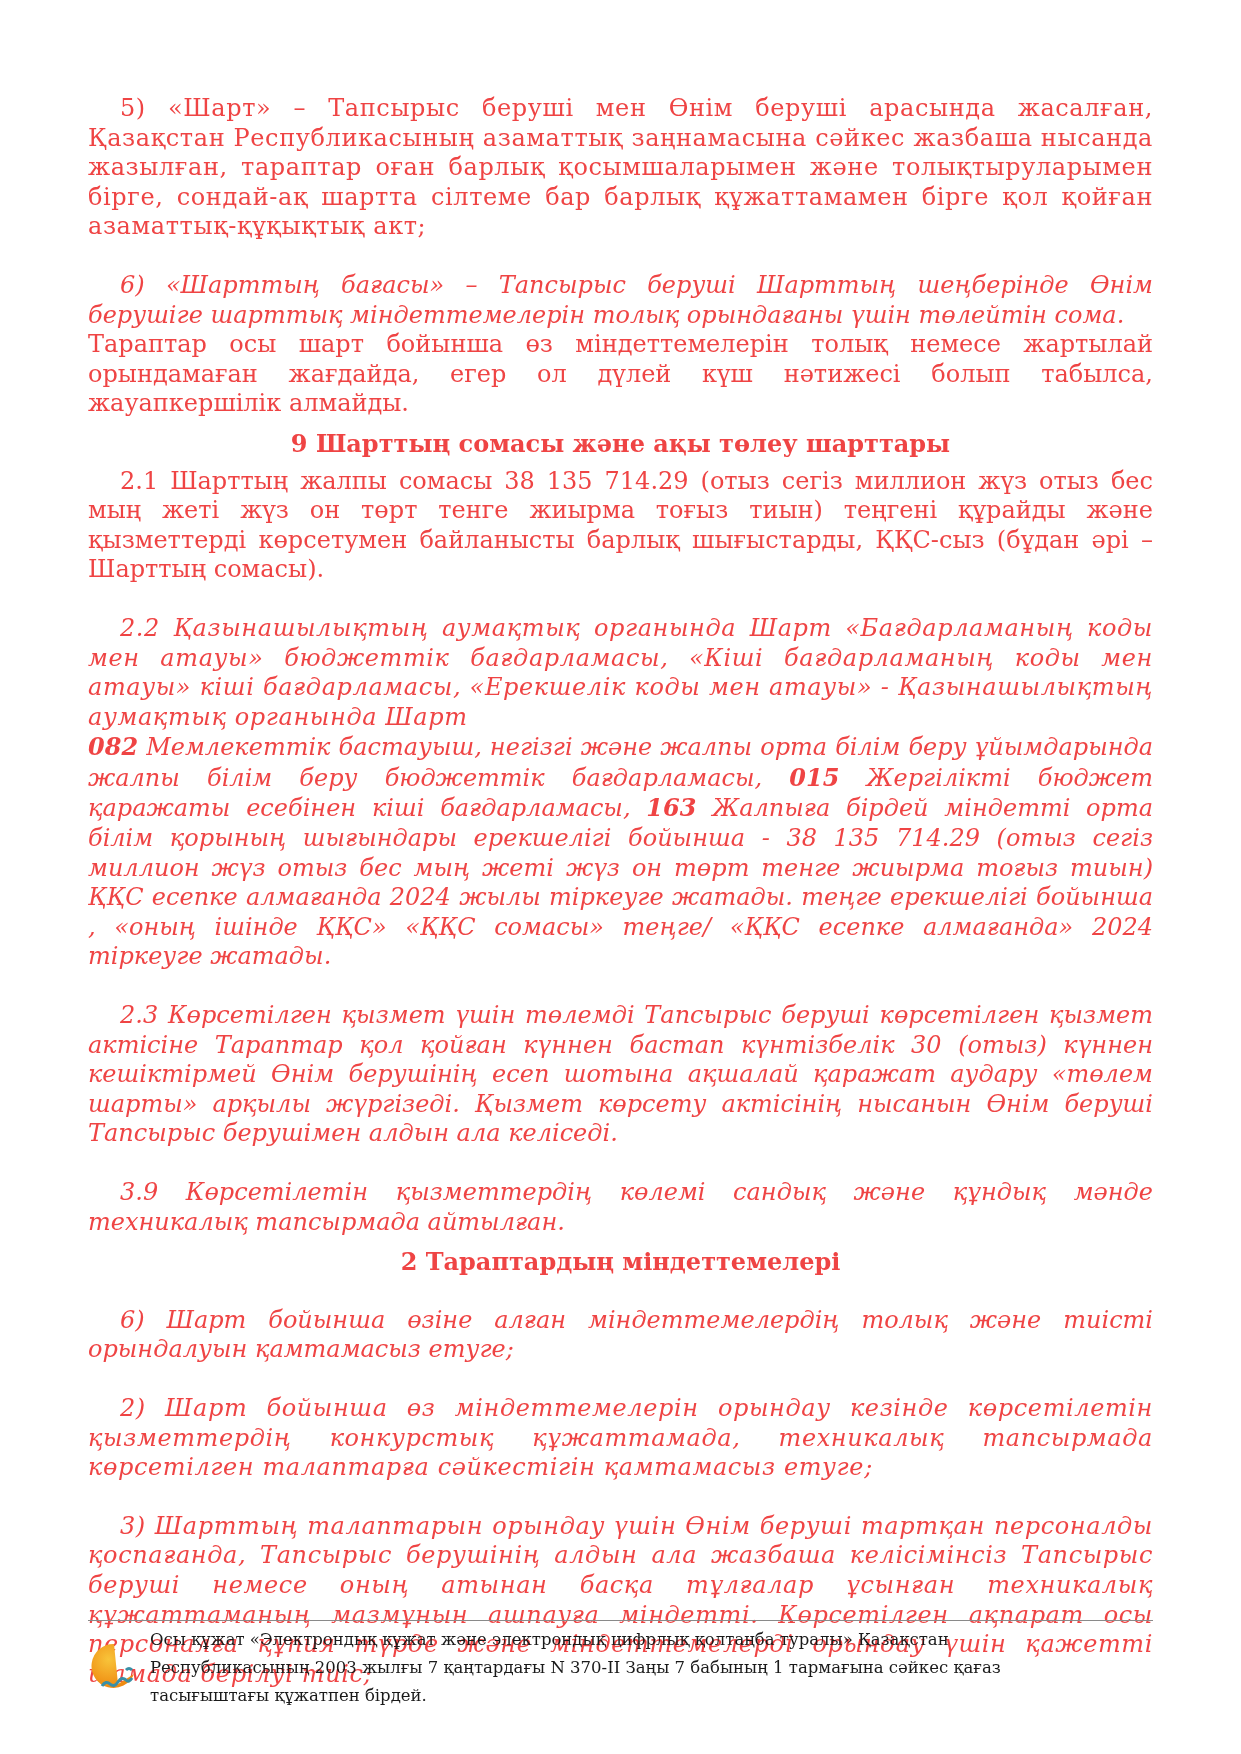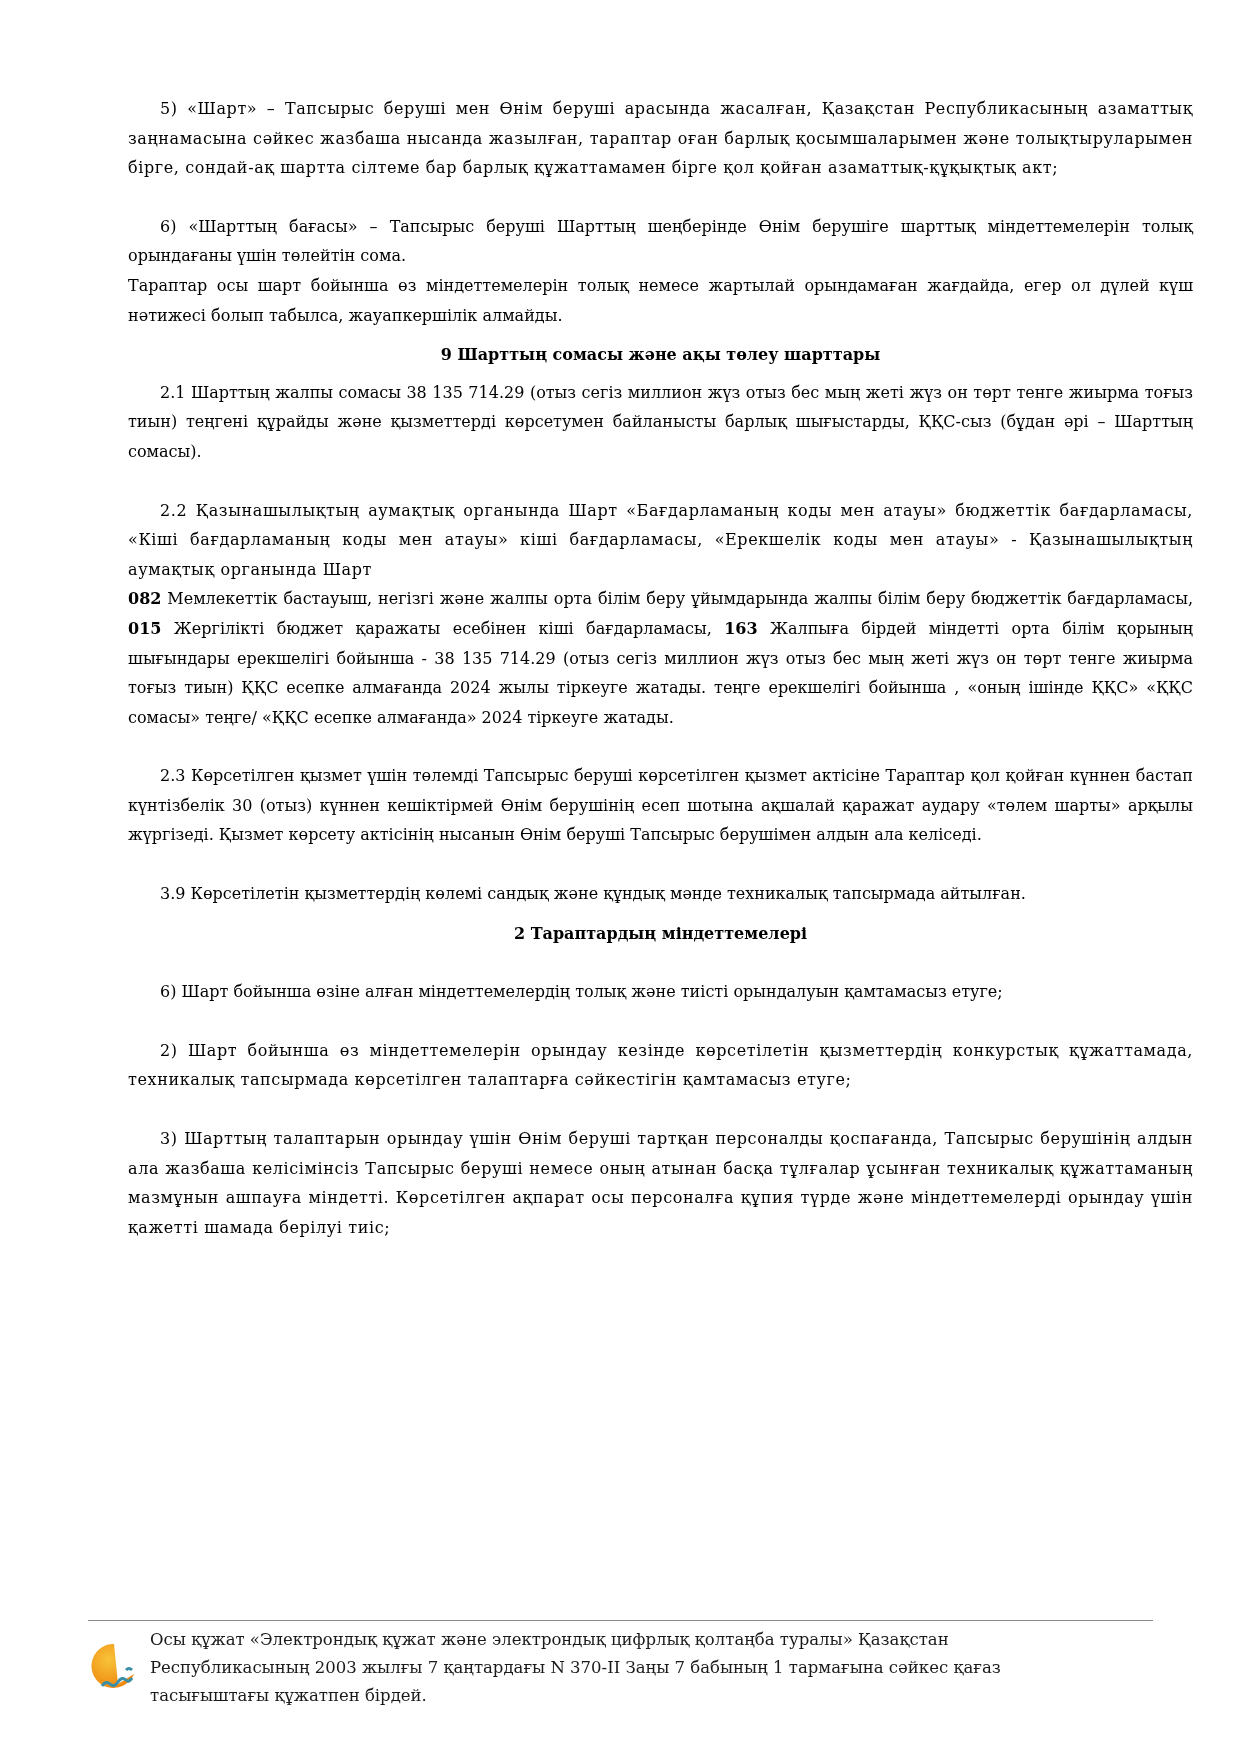--- a/index.html
+++ b/index.html
@@ -1,25 +1,24 @@
 <!DOCTYPE html>
 <html><head>
 <meta charset="utf-8">
 <style>
   html, body { margin: 0; padding: 0; background: #ffffff; }
   body { width: 1241px; height: 1754px; position: relative; overflow: hidden; }
   .page {
     position: absolute; left: 88px; top: 94px; width: 1065px;
-    font-family: "DejaVu Serif", serif; font-size: 16px; line-height: 29.6px;
-    color: #000000;
-    margin-left: 40px;
+    font-family: "DejaVu Serif", serif; font-size: 24px; line-height: 29.6px;
+    color: #ef4444;
   }
   .p { text-align: justify; margin: 0; }
   .indent { text-indent: 32px; }
-  .gap { margin-top: 29px; }
+  .gap { margin-top: 29px; font-style: italic; }
   .gap-s { margin-top: 8px; }
   .heading { font-weight: bold; text-align: center; margin: 10px 0 8px 0; }
   .wide { letter-spacing: 0.6px; }
   b { font-weight: bold; }
   .footer-line { position: absolute; left: 88px; top: 1620px; width: 1065px; height: 1px; background: #8a8a8a; }
   .footer { position: absolute; left: 88px; top: 1626px; width: 1065px; display: flex; align-items: flex-start; }
   .logo { width: 52px; height: 52px; margin-top: 14px; margin-right: 10px; flex: none; }
   .footer-text { font-family: "DejaVu Serif", serif; font-size: 16.5px; line-height: 28px; color: #1a1a1a; width: 900px; }
 </style>
 </head>

